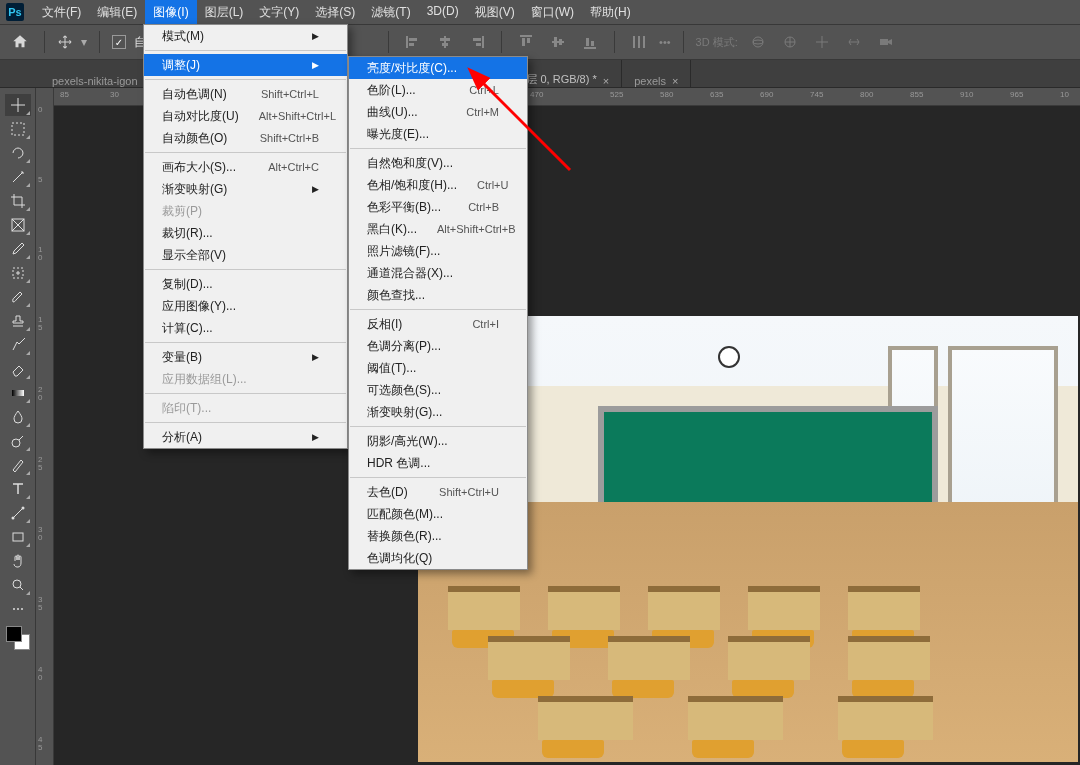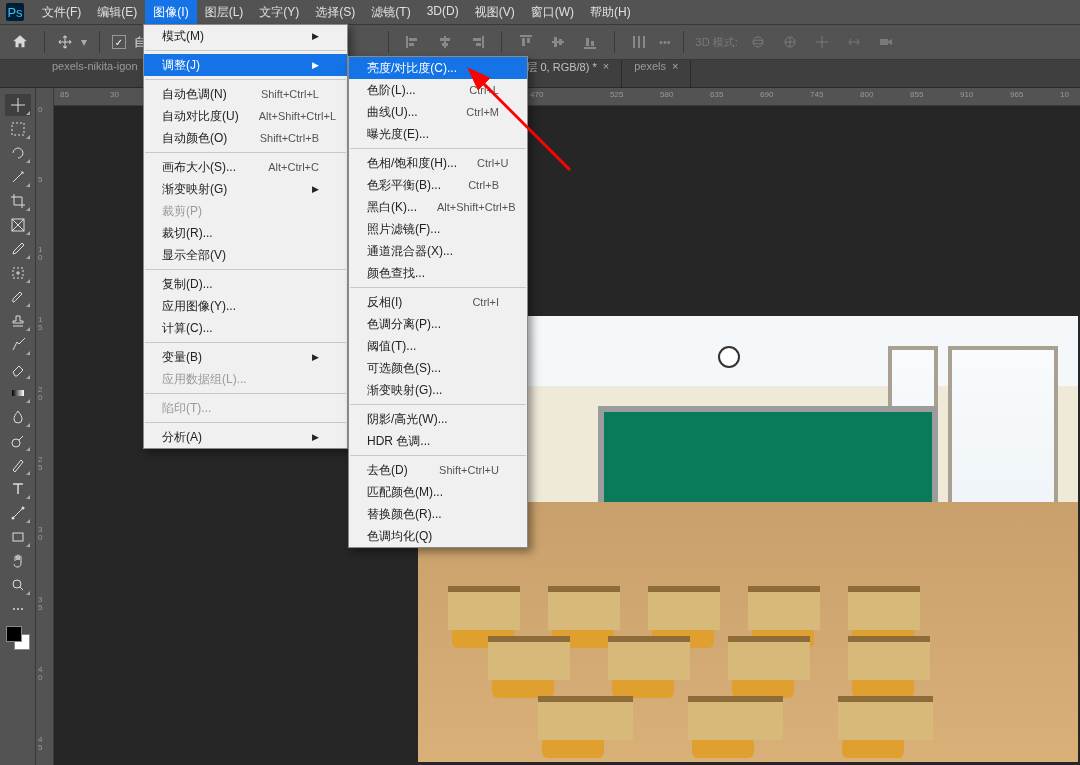--- a/index.html
+++ b/index.html
@@ -1,29 +1,29 @@
 <!DOCTYPE html>
 <html><head>
 <meta charset="utf-8">
 <style>
   * { box-sizing: border-box; margin: 0; padding: 0; font-family: "Microsoft YaHei", sans-serif; }
   body { background: #535353; color: #e0e0e0; font-size: 12px; width: 1080px; height: 765px; overflow: hidden; position: relative; }
   .menubar { height: 24px; background: #535353; display: flex; align-items: center; padding-left: 6px; position: relative; z-index: 50; }
-  .ps-logo { width: 18px; height: 18px; background: #001e36; color: #31c5f0; font-weight: normal; font-size: 13px; display: flex; align-items: center; justify-content: center; border-radius: 2px; margin-right: 10px; }
+  .ps-logo { width: 18px; height: 18px; background: #001e36; color: #31c5f0; font-weight: bold; font-size: 11px; display: flex; align-items: center; justify-content: center; border-radius: 2px; margin-right: 10px; }
   .menubar-item { padding: 4px 8px; cursor: default; }
   .menubar-item.active { background: #1473e6; color: #fff; }
   .optbar { height: 36px; background: #535353; border-top: 1px solid #383838; border-bottom: 1px solid #383838; display: flex; align-items: center; padding: 0 8px; gap: 8px; }
   .optbar .home { width: 24px; height: 24px; display:flex; align-items:center; justify-content:center; }
   .optbar .move { width: 16px; height: 16px; display:flex; align-items:center; justify-content:center; }
   .optbar .chk { width: 14px; height: 14px; border:1px solid #999; display:inline-flex; align-items:center; justify-content:center; font-size:10px; color:#fff; }
   .optbar .sep { width:1px; height:22px; background:#3a3a3a; margin:0 4px;}
   .optbar .iconbtn { width:24px; height:24px; display:flex; align-items:center; justify-content:center; color:#9a9a9a; }
   .optbar .iconbtn svg { width:16px; height:16px; }
   .tabs { height: 28px; background: #3f3f3f; display:flex; align-items:stretch; border-bottom:1px solid #2a2a2a; padding-left:40px; overflow:hidden;}
-  .tab { display:flex; align-items:flex-start; padding:0 12px; color:#c0c0c0; font-size:11px; border-right:1px solid #2a2a2a; gap:6px; white-space:nowrap;}
+  .tab { display:flex; align-items:flex-end; padding:0 12px; color:#c0c0c0; font-size:11px; border-right:1px solid #2a2a2a; gap:6px; white-space:nowrap;}
   .tab .x { color:#aaa; font-size:11px;}
   .tab.dim { color:#9a9a9a; }
   .tools { position:absolute; left:0; top:88px; width:36px; bottom:0; background:#535353; border-right:1px solid #383838; display:flex; flex-direction:column; align-items:center; padding-top:6px; gap:2px;}
   .tool { width:26px; height:22px; display:flex; align-items:center; justify-content:center; color:#d0d0d0; position:relative;}
   .tool.sel { background:#3f3f3f; }
   .tool::after { content:''; position:absolute; right:1px; bottom:1px; width:0; height:0; border-right:4px solid #aaa; border-top:4px solid transparent;}
   .tool.noflag::after { display:none; }
   .swatch { width:24px; height:24px; position:relative; margin-top:4px;}
   .swatch .fg { position:absolute; width:16px; height:16px; background:#000; border:1px solid #888; left:0; top:0;}
   .swatch .bg { position:absolute; width:16px; height:16px; background:#fff; border:1px solid #888; right:0; bottom:0;}
@@ -496,20 +496,24 @@
       <span style="display:flex;align-items:center">
         <span class="sc">Ctrl+M</span>
       </span>
     </div>
     <div class="row">
       <span>曝光度(E)...</span>
       <span style="display:flex;align-items:center"></span>
     </div>
     <div class="sep"></div>
     <div class="row">
+      <span>自然饱和度(V)...</span>
+      <span style="display:flex;align-items:center"></span>
+    </div>
+    <div class="row">
       <span>色相/饱和度(H)...</span>
       <span style="display:flex;align-items:center">
         <span class="sc">Ctrl+U</span>
       </span>
     </div>
     <div class="row">
       <span>色彩平衡(B)...</span>
       <span style="display:flex;align-items:center">
         <span class="sc">Ctrl+B</span>
       </span>

